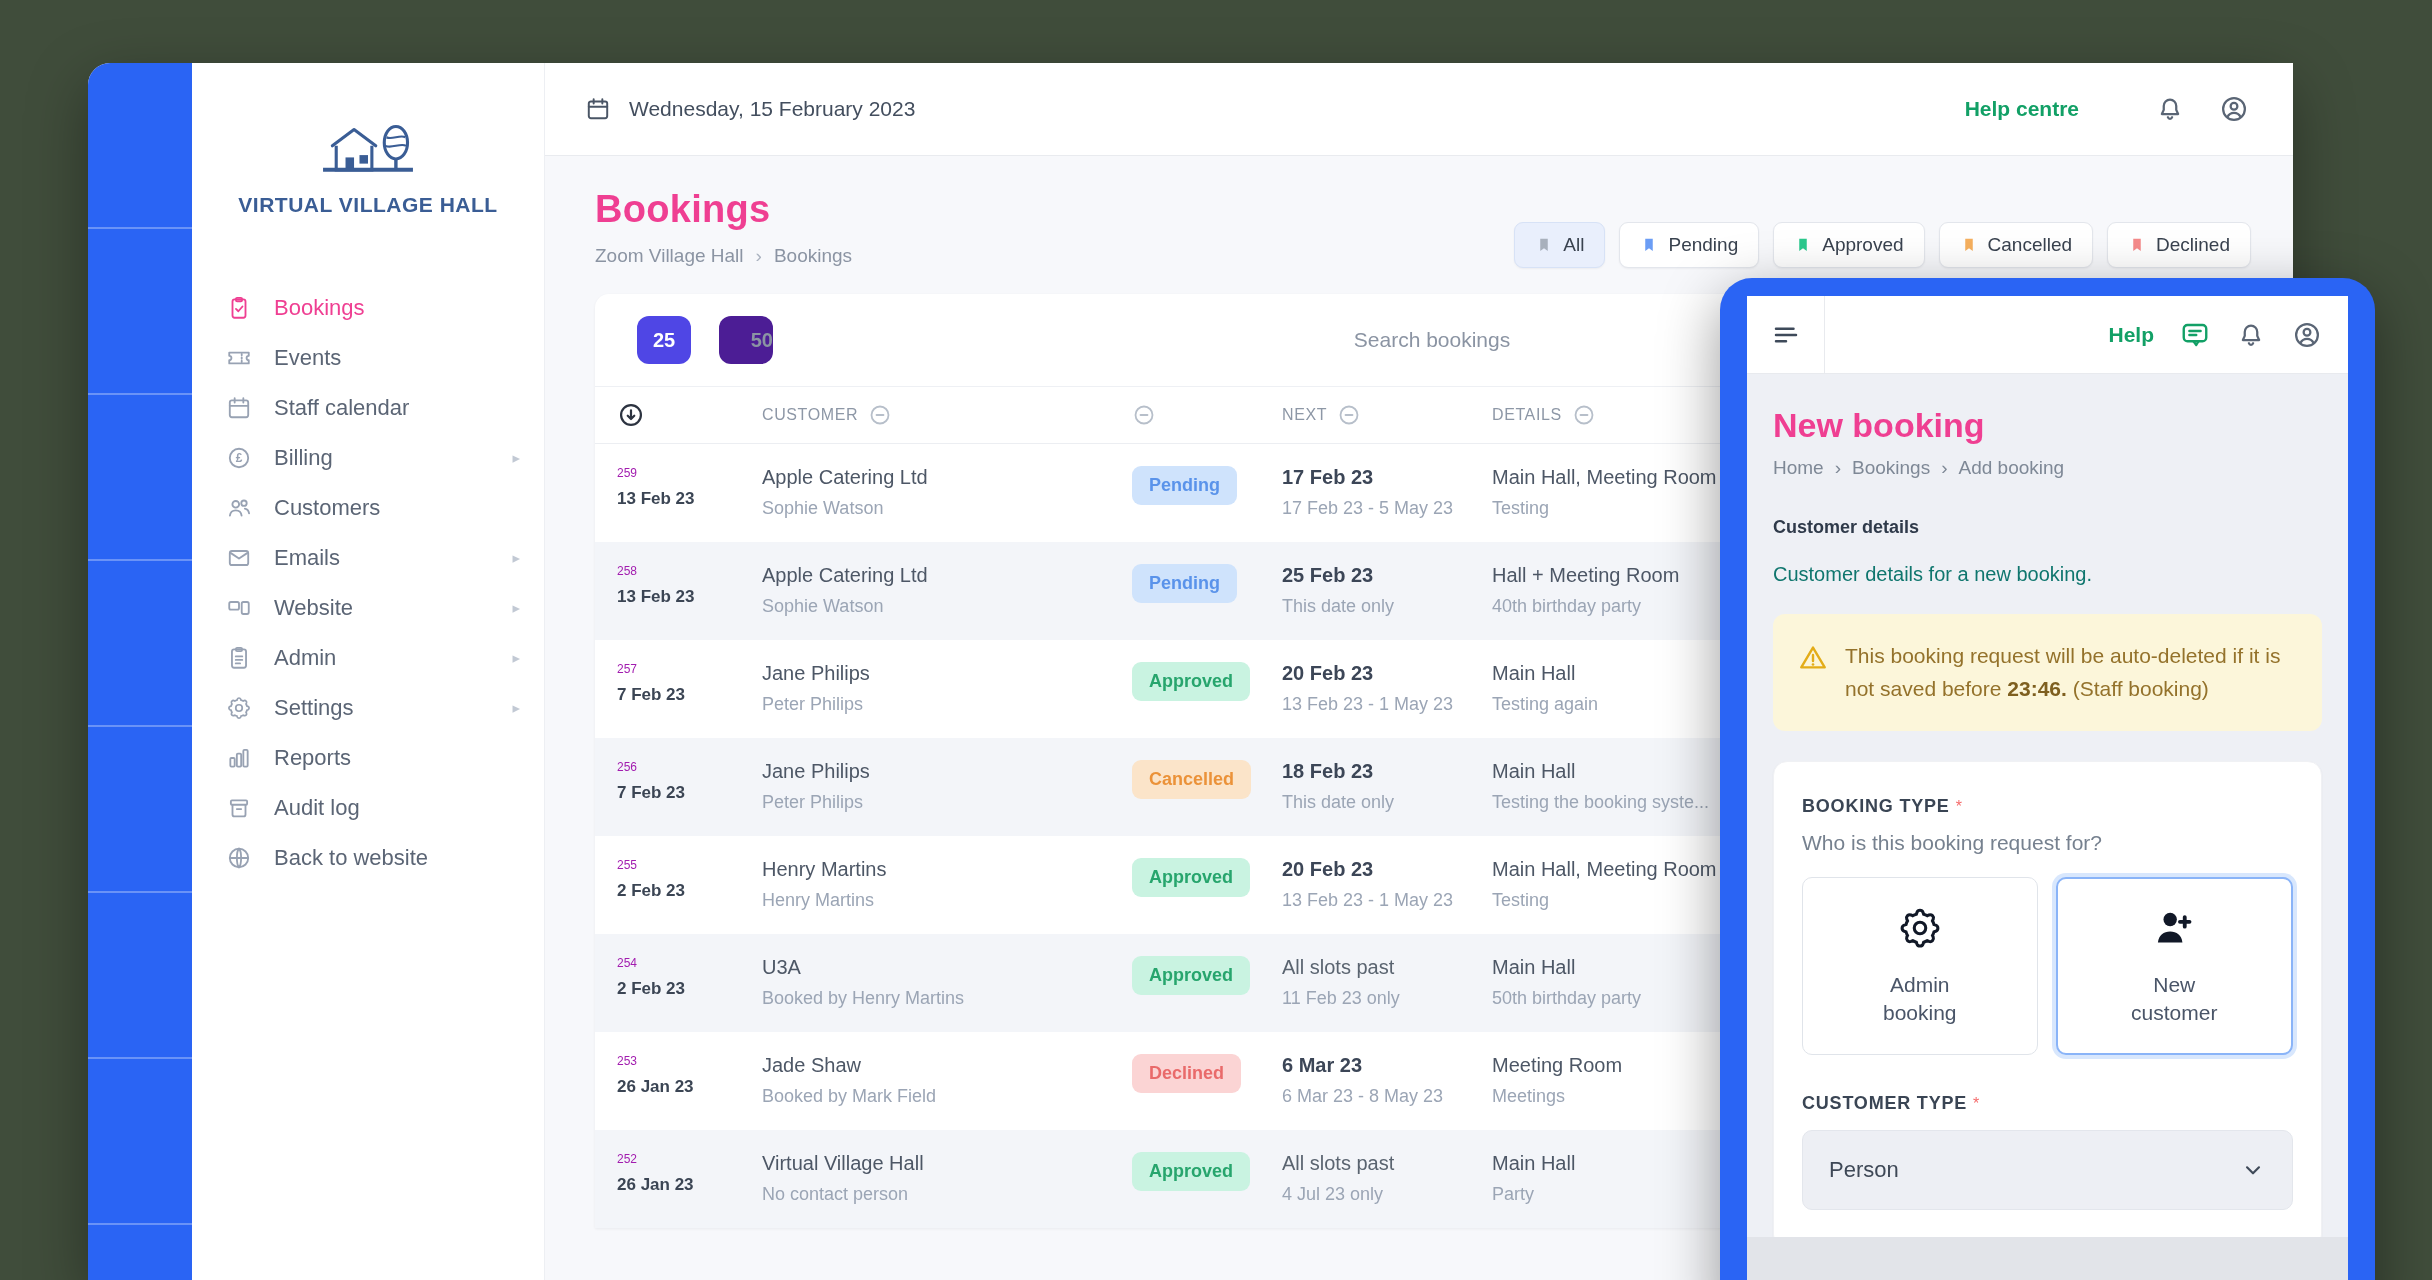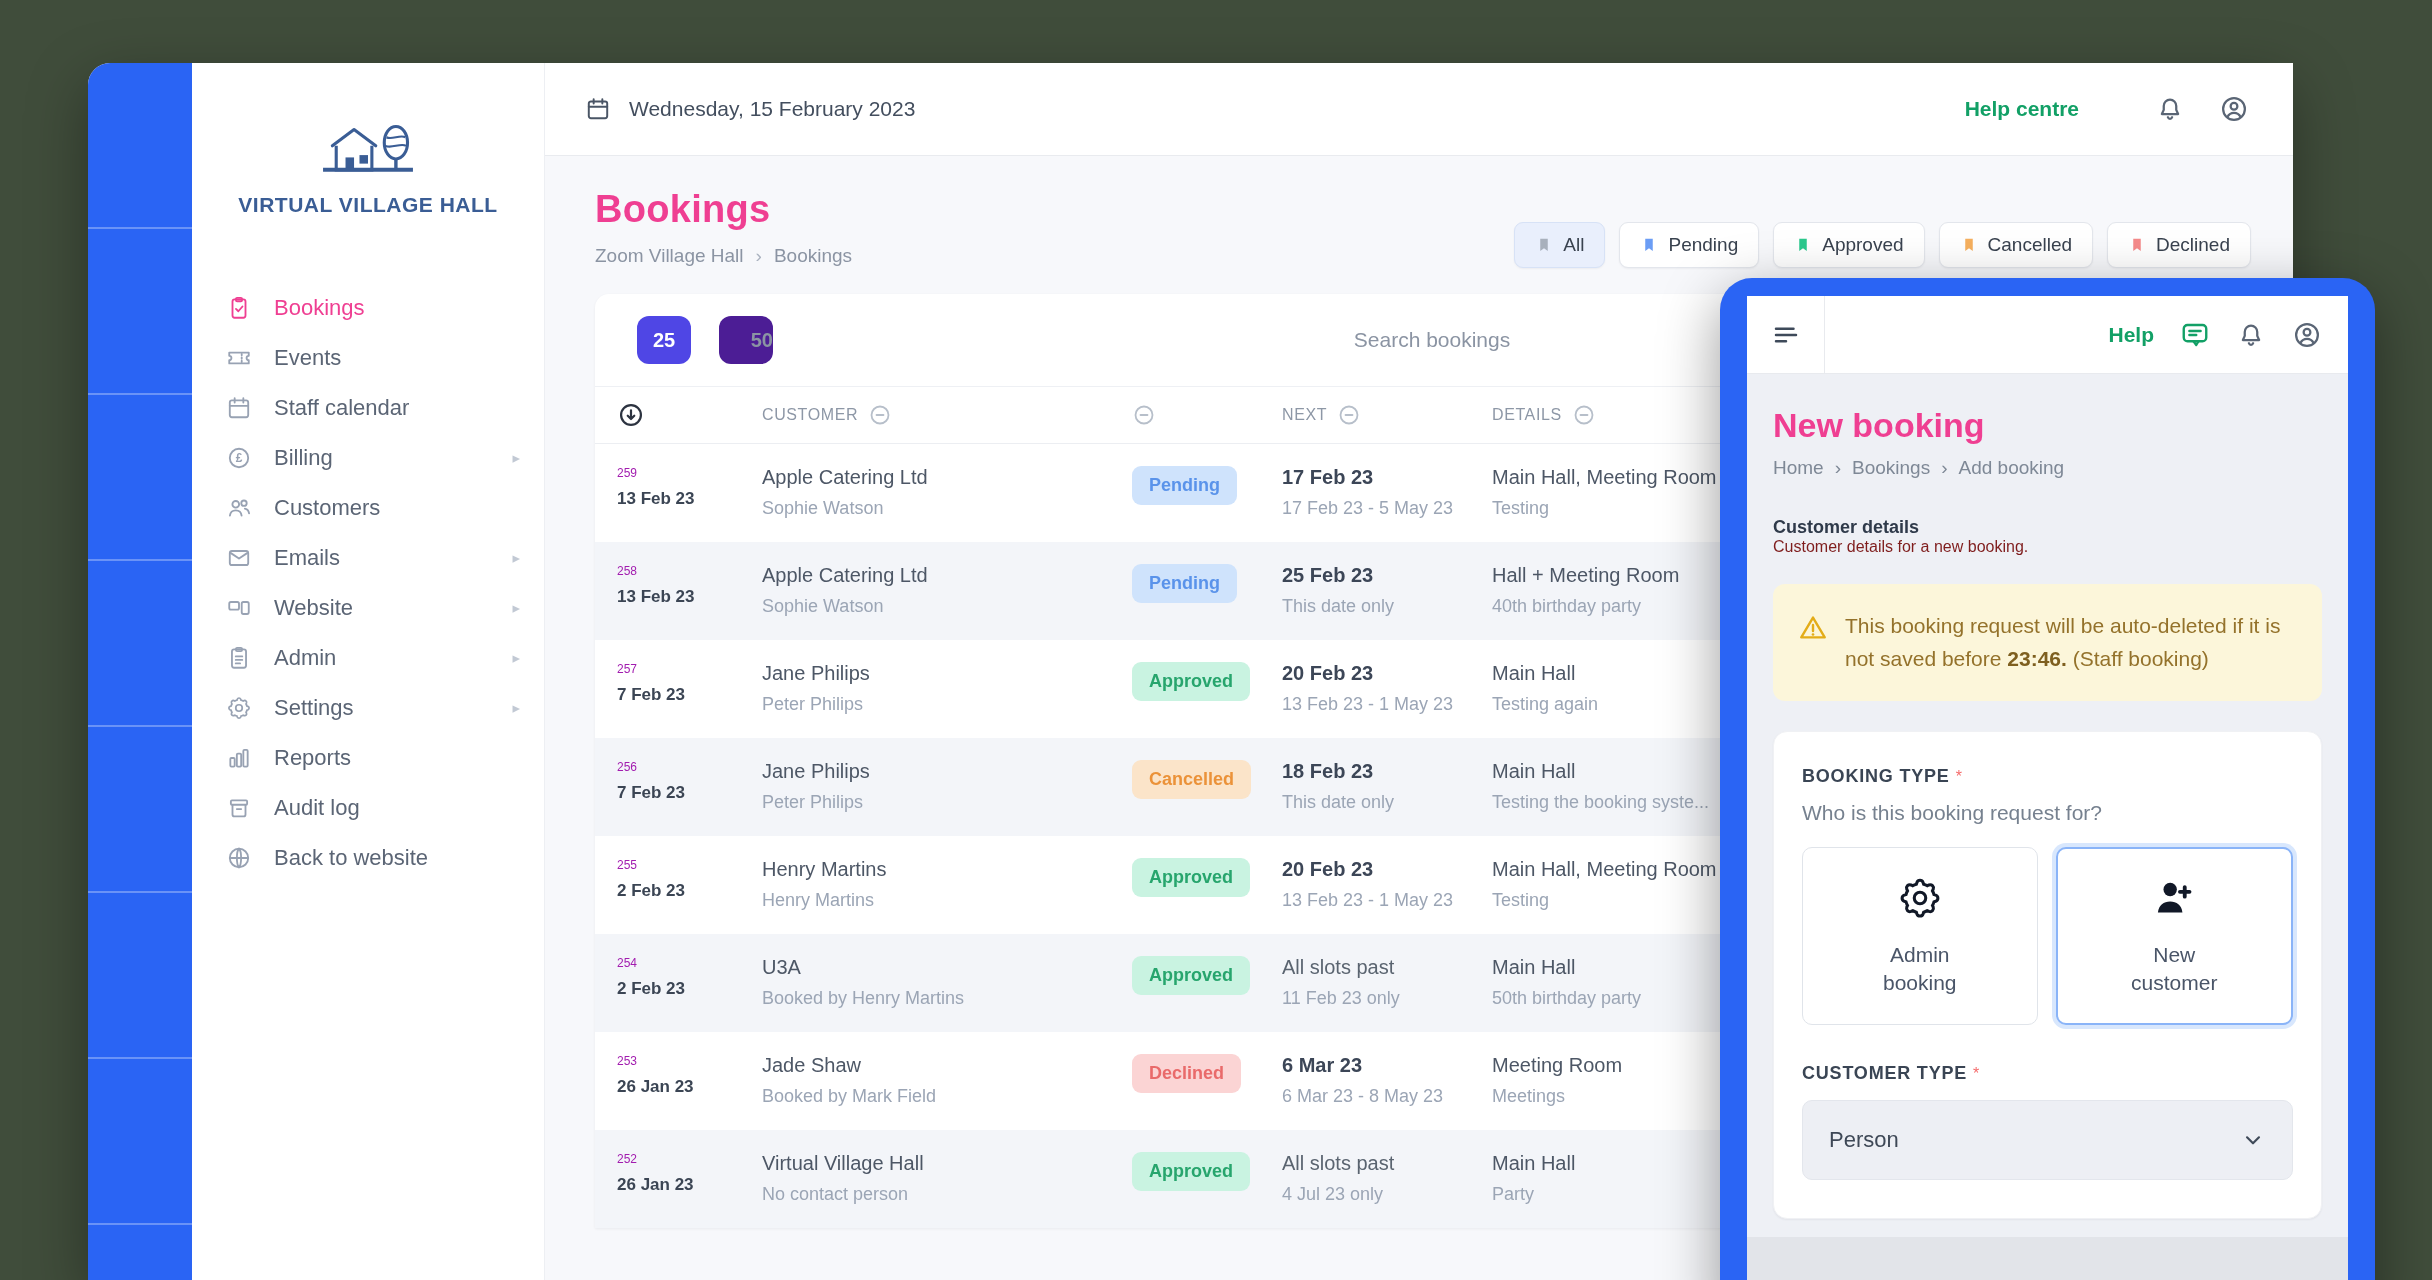--- a/index.html
+++ b/index.html
@@ -78,21 +78,21 @@
   .panel-header .spacer { flex:1; }
   .p-actions { display:flex; align-items:center; gap:26px; padding-right:26px; }
   .help-lbl { color:#12a066; font-weight:bold; font-size:21px; cursor:pointer; }
   .p-icon { width:30px; height:30px; color:#5a6575; cursor:pointer; }
   .p-icon.green { color:#12a066; }
 
   .panel-body { padding:0 26px; }
   .p-title { margin-top:32px; font-size:34px; font-weight:bold; color:#ef3f92; }
   .p-crumb { display:flex; gap:11px; margin-top:12px; color:#7e8896; font-size:19px; }
   .p-h3 { margin-top:38px; font-size:18px; font-weight:600; color:#2f3a4a; }
-  .p-sub { margin-top:0; font-size:16px; color:#7f1d1d; }
+  .p-sub { margin-top:25px; font-size:20px; color:#0f766e; }
   .warn { margin-top:28px; background:#fcf6da; border-radius:12px; padding:26px 24px; display:flex; gap:16px; align-items:flex-start; }
   .warn-text { font-size:21px; color:#94722b; line-height:1.55; }
   .warn-text b { color:#7e5f1f; }
   .form-card { margin-top:30px; background:#fff; border:1px solid #f0f1f4; border-radius:14px; padding:34px 28px 38px; box-shadow:0 1px 2px rgba(16,24,40,.05); }
   .f-label { font-size:18px; font-weight:bold; color:#3a4554; letter-spacing:.8px; }
   .req { color:#f56b6b; margin-left:6px; }
   .f-q { margin-top:14px; font-size:21px; color:#76818f; }
   .opts { margin-top:22px; display:flex; gap:18px; }
   .opt { flex:1; height:178px; background:#fff; border:1.5px solid #e0e4ea; border-radius:10px; display:flex;
     flex-direction:column; align-items:center; justify-content:center; gap:20px; cursor:pointer; }

